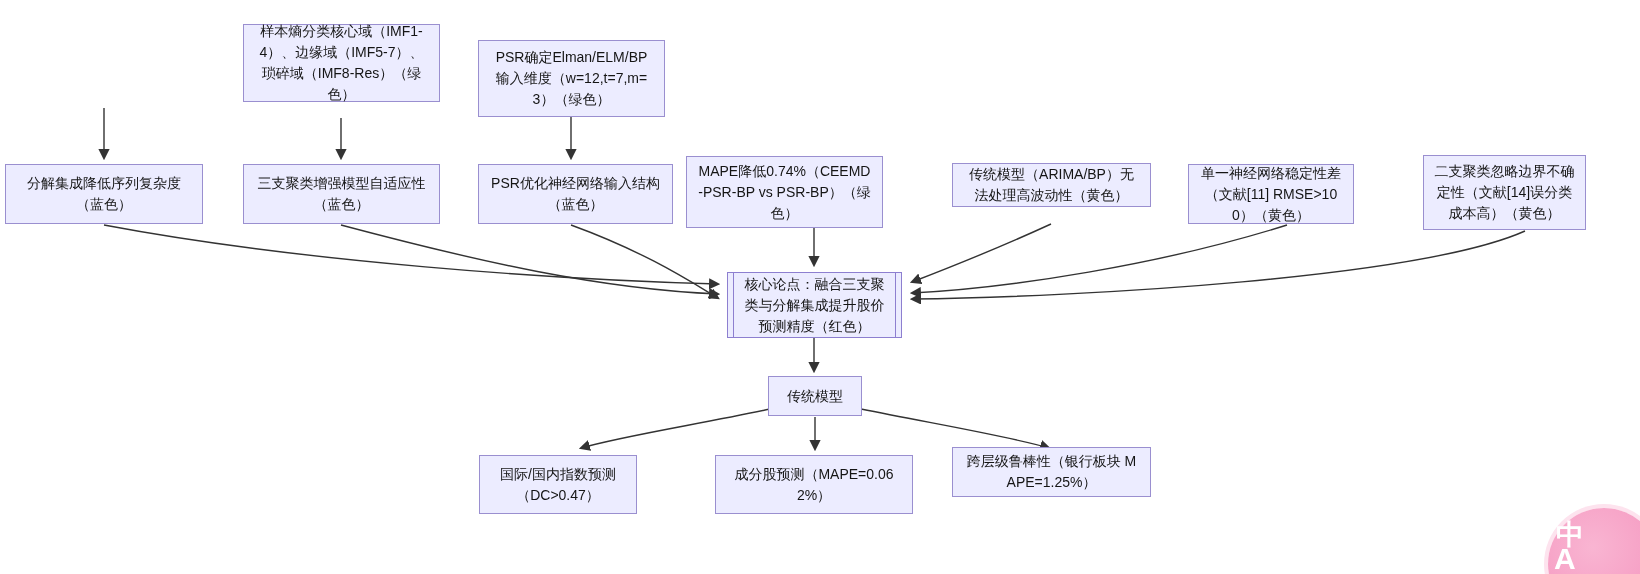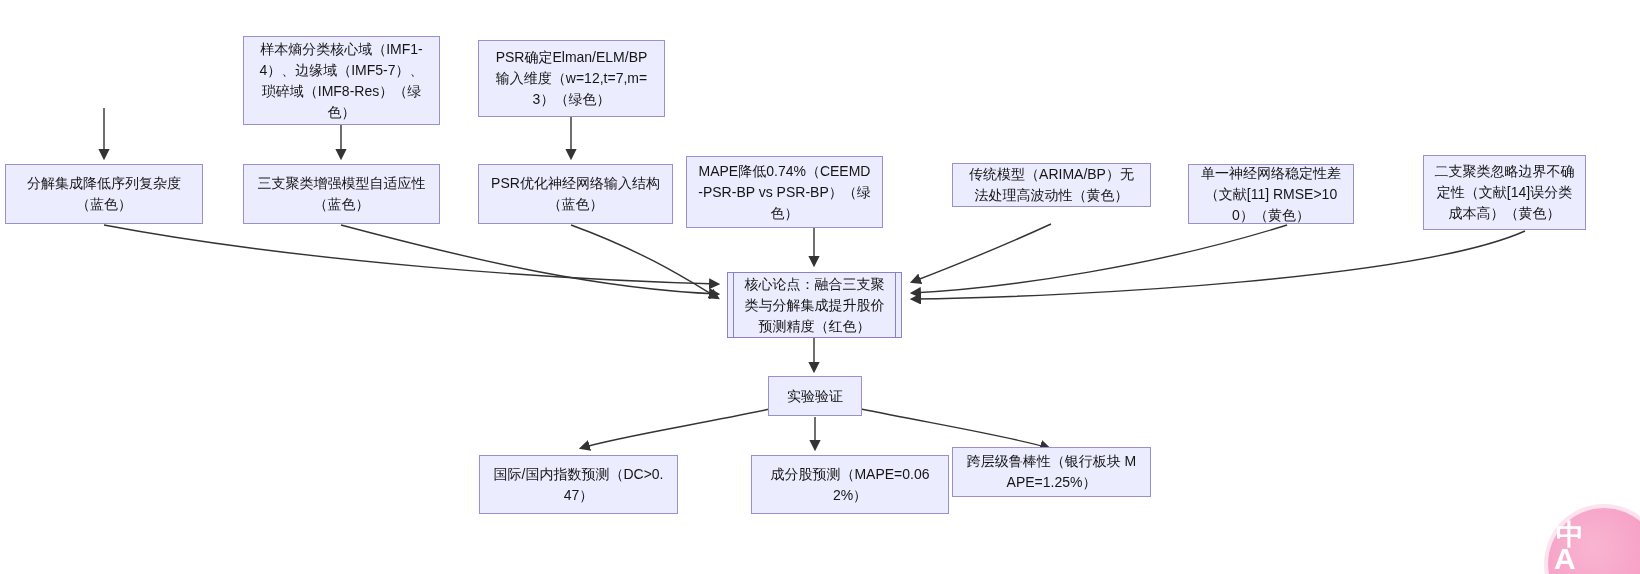--- a/index.html
+++ b/index.html
@@ -83,21 +83,21 @@
       <path d="M1051,224 C 990,252 938,272 912,282" marker-end="url(#arrow)"></path>
       <path d="M1287,225 C 1160,265 1010,288 912,293" marker-end="url(#arrow)"></path>
       <path d="M1525,231 C 1420,278 1080,297 912,299" marker-end="url(#arrow)"></path>
       <path d="M814,338 L814,371" marker-end="url(#arrow)"></path>
       <path d="M770,409 C 700,424 622,436 581,448" marker-end="url(#arrow)"></path>
       <path d="M815,417 L815,449" marker-end="url(#arrow)"></path>
       <path d="M861,409 C 935,424 1008,436 1049,448" marker-end="url(#arrow)"></path>
     </g>
   </svg>
 
-  <div class="node" style="left:243px; top:36px;  width:197px; height:89px;">
+  <div class="node" style="left:243px; top:24px;  width:197px; height:78px;">
       <span>样本熵分类核心域（IMF1-4）、边缘域（IMF5-7）、琐碎域（IMF8-Res）（绿色）</span>
     </div>
   <div class="node" style="left:478px; top:40px;  width:187px; height:77px;">
       <span>PSR确定Elman/ELM/BP输入维度（w=12,t=7,m=3）（绿色）</span>
     </div>
 
   <div class="node" style="left:243px; top:164px; width:197px; height:60px;">
       <span>三支聚类增强模型自适应性（蓝色）</span>
     </div>
   <div class="node" style="left:5px;   top:164px; width:198px; height:60px;">
@@ -117,27 +117,27 @@
     </div>
   <div class="node" style="left:1423px;top:155px; width:163px; height:75px;">
       <span>二支聚类忽略边界不确定性（文献[14]误分类成本高）（黄色）</span>
     </div>
 
   <div class="node core" style="left:727px; top:272px; width:175px; height:66px; padding:13px 14px;">
       <span>核心论点：融合三支聚类与分解集成提升股价预测精度（红色）</span>
     </div>
 
   <div class="node" style="left:768px; top:376px; width:94px;  height:40px;">
-      <span>实验验证</span>
+      <span>传统模型</span>
     </div>
 
-  <div class="node" style="left:479px; top:455px; width:199px; height:59px;">
+  <div class="node" style="left:479px; top:455px; width:158px; height:59px;">
       <span>国际/国内指数预测（DC&gt;0.47）</span>
     </div>
-  <div class="node" style="left:715px; top:455px; width:198px; height:59px;margin-left:36px;">
+  <div class="node" style="left:715px; top:455px; width:198px; height:59px;">
       <span>成分股预测（MAPE=0.062%）</span>
     </div>
   <div class="node" style="left:952px; top:447px; width:199px; height:50px;">
       <span>跨层级鲁棒性（银行板块 MAPE=1.25%）</span>
     </div>
 
   <div class="watermark">
     <span class="wm-line1">中</span>
     <span class="wm-line2">A</span>
   </div>

